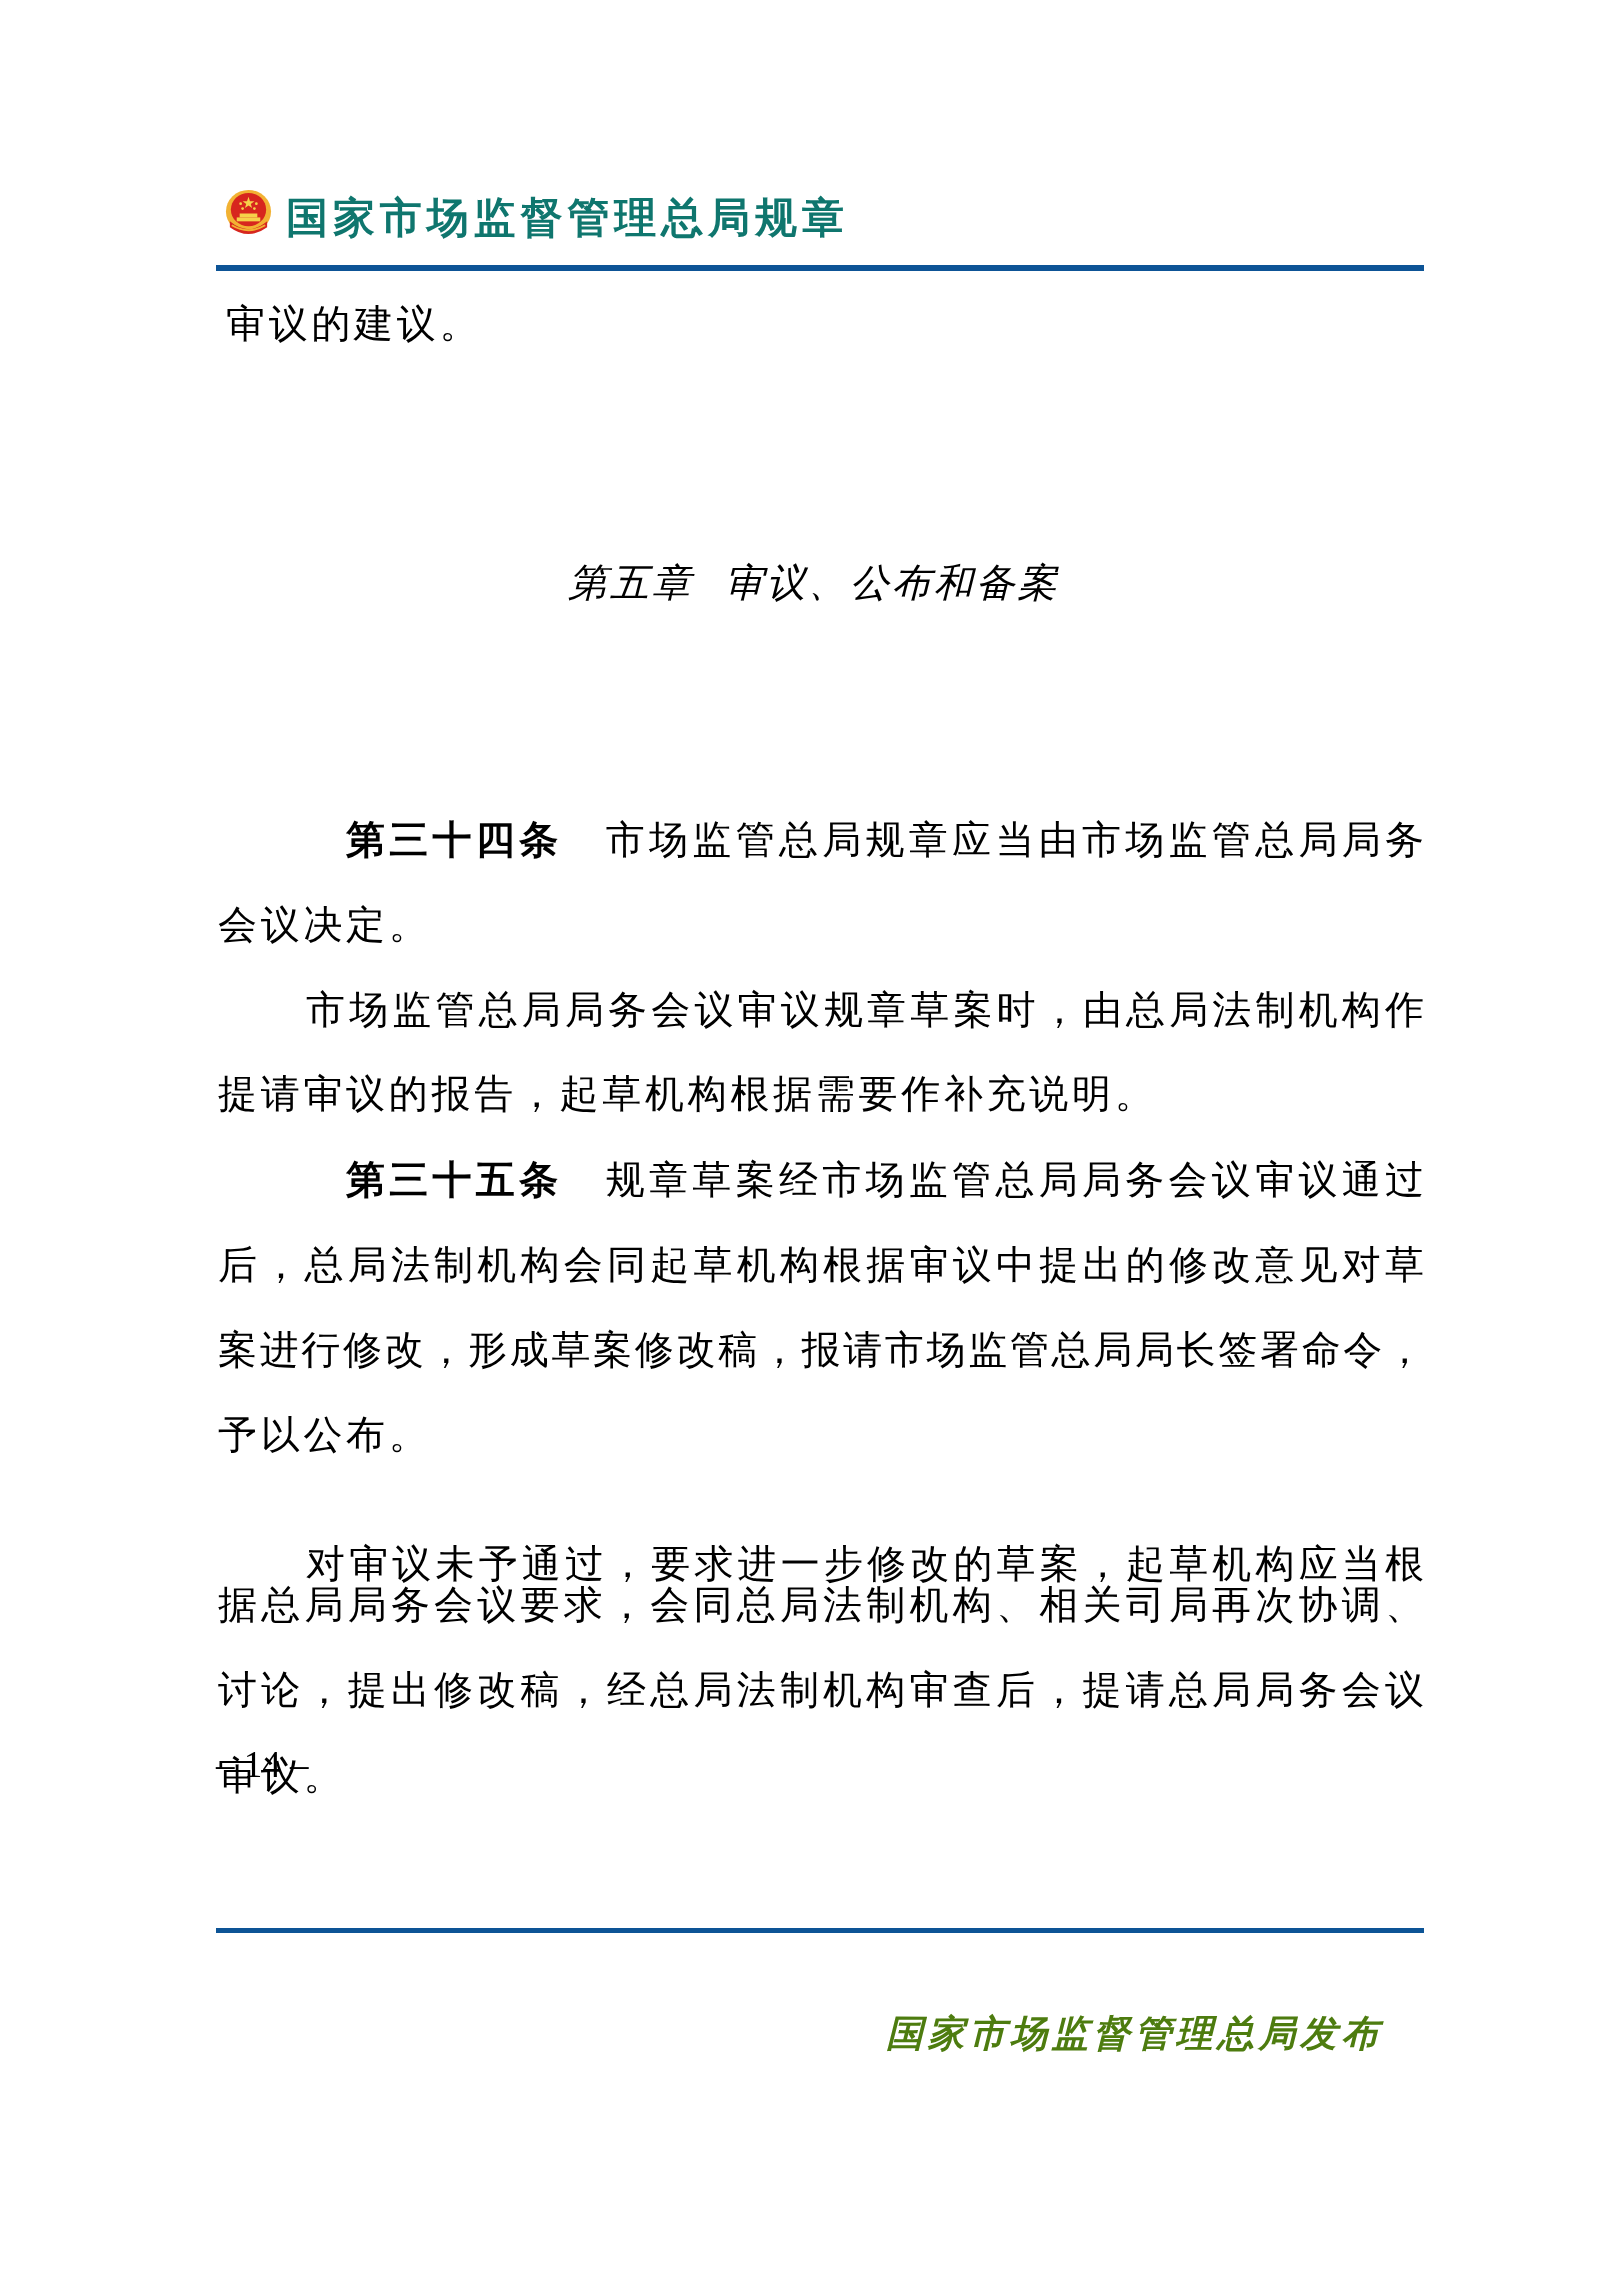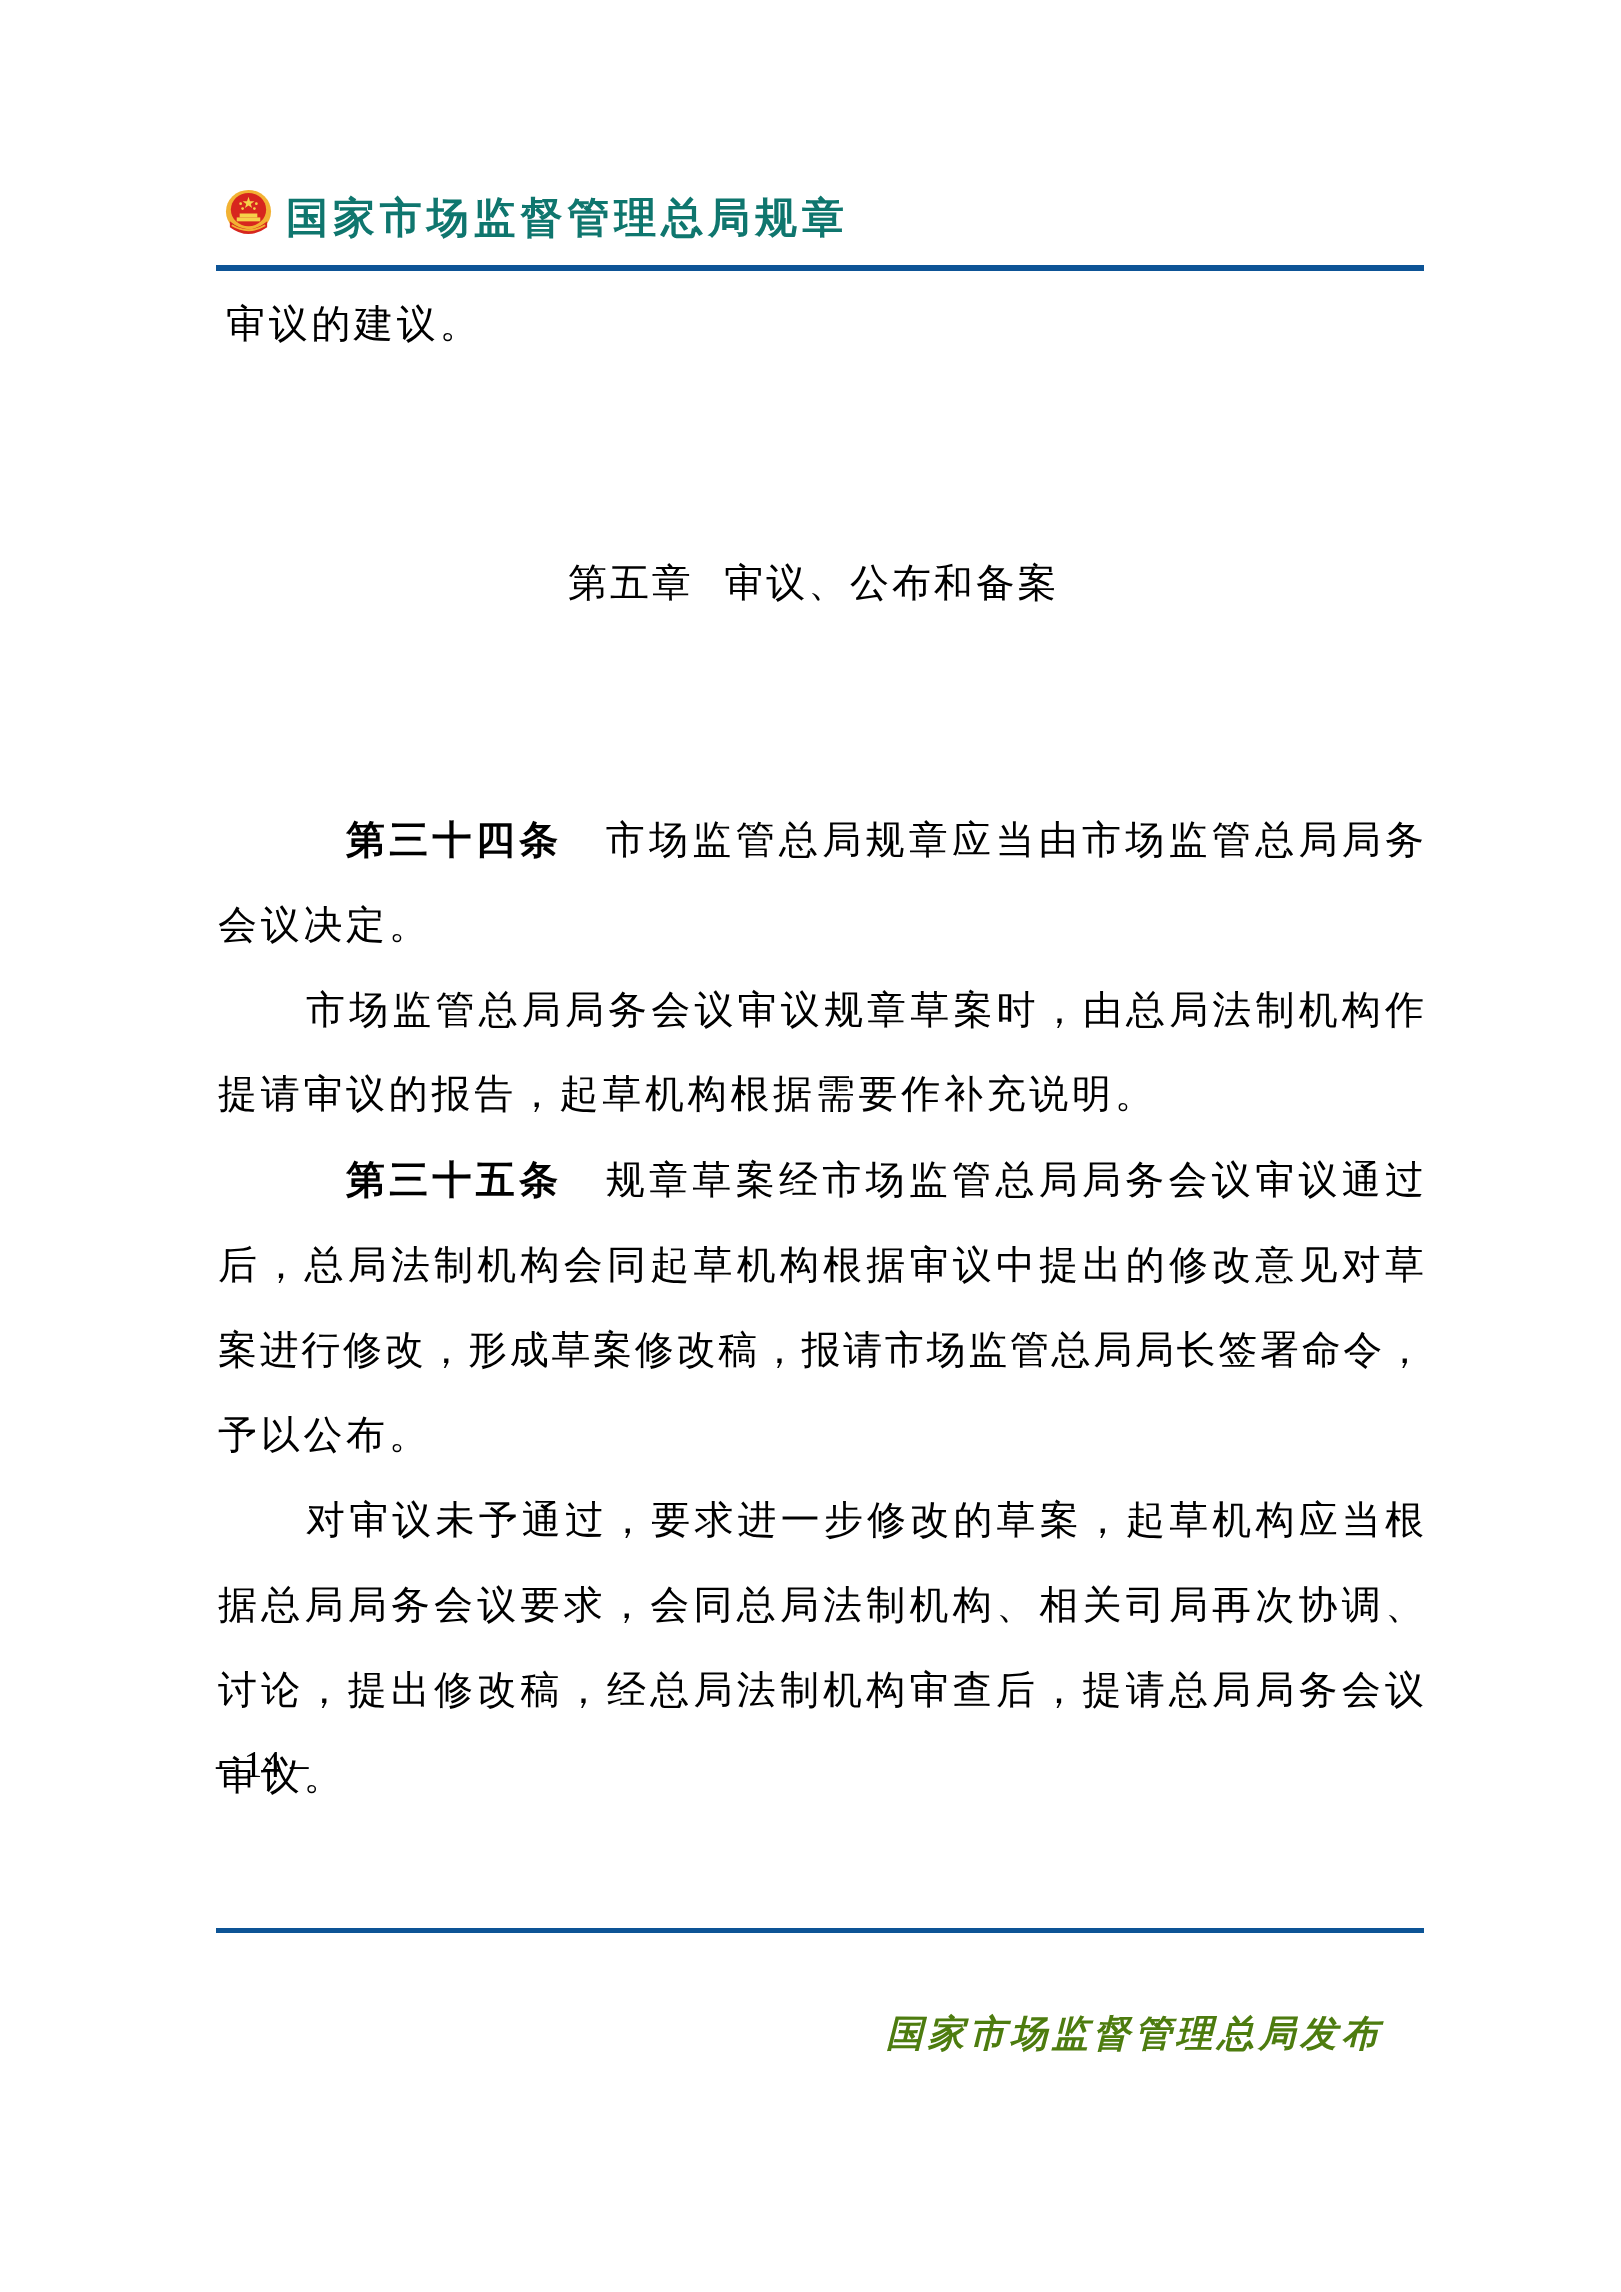--- a/index.html
+++ b/index.html
@@ -40,38 +40,38 @@
     <rect x="15" y="30" width="24" height="4" fill="#f6d24a"></rect>
     <path d="M8 34 Q27 50 46 34 L46 40 Q27 54 8 40 Z" fill="#d7261e"></path>
     <path d="M10 38 Q27 48 44 38" stroke="#f2b233" stroke-width="2" fill="none"></path>
   </svg>
 </div>
 <div class="abs header-title">国家市场监督管理总局规章</div>
 <div class="abs rule rule-top"></div>
 
 <div class="abs line left" style="top:294px;margin-left:8px;">审议的建议。</div>
 
-<div class="abs chapter" style="white-space:pre;">第五章  审议、公布和备案</div>
+<div class="abs chapter" style="white-space:pre;font-style:italic;">第五章  审议、公布和备案</div>
 
 <div class="abs line justify indent" style="top:810px;">
   <span class="bold">第三十四条</span><span class="sp"></span><span>市场监管总局规章应当由市场监管总局局务</span>
 </div>
 <div class="abs line left" style="top:895px;">会议决定。</div>
 
 <div class="abs line justify indent" style="top:980px;">市场监管总局局务会议审议规章草案时，由总局法制机构作</div>
 <div class="abs line left" style="top:1064px;">提请审议的报告，起草机构根据需要作补充说明。</div>
 
 <div class="abs line justify indent" style="top:1150px;">
   <span class="bold">第三十五条</span><span class="sp"></span><span>规章草案经市场监管总局局务会议审议通过</span>
 </div>
 <div class="abs line justify" style="top:1235px;">后，总局法制机构会同起草机构根据审议中提出的修改意见对草</div>
 <div class="abs line justify" style="top:1320px;">案进行修改，形成草案修改稿，报请市场监管总局局长签署命令，</div>
 <div class="abs line left" style="top:1405px;">予以公布。</div>
 
-<div class="abs line justify indent" style="top:1490px;">对审议未予通过，要求进一步修改的草案，起草机构应当根</div>
+<div class="abs line justify indent" style="top:1534px;">对审议未予通过，要求进一步修改的草案，起草机构应当根</div>
 <div class="abs line justify" style="top:1575px;">据总局局务会议要求，会同总局法制机构、相关司局再次协调、</div>
 <div class="abs line justify" style="top:1660px;">讨论，提出修改稿，经总局法制机构审查后，提请总局局务会议</div>
 <div class="abs line left" style="top:1746px;">审议。</div>
 
 <div class="abs pageno">– 14 –</div>
 
 <div class="abs rule rule-bottom"></div>
 <div class="abs footer">国家市场监督管理总局发布</div>
 
 

